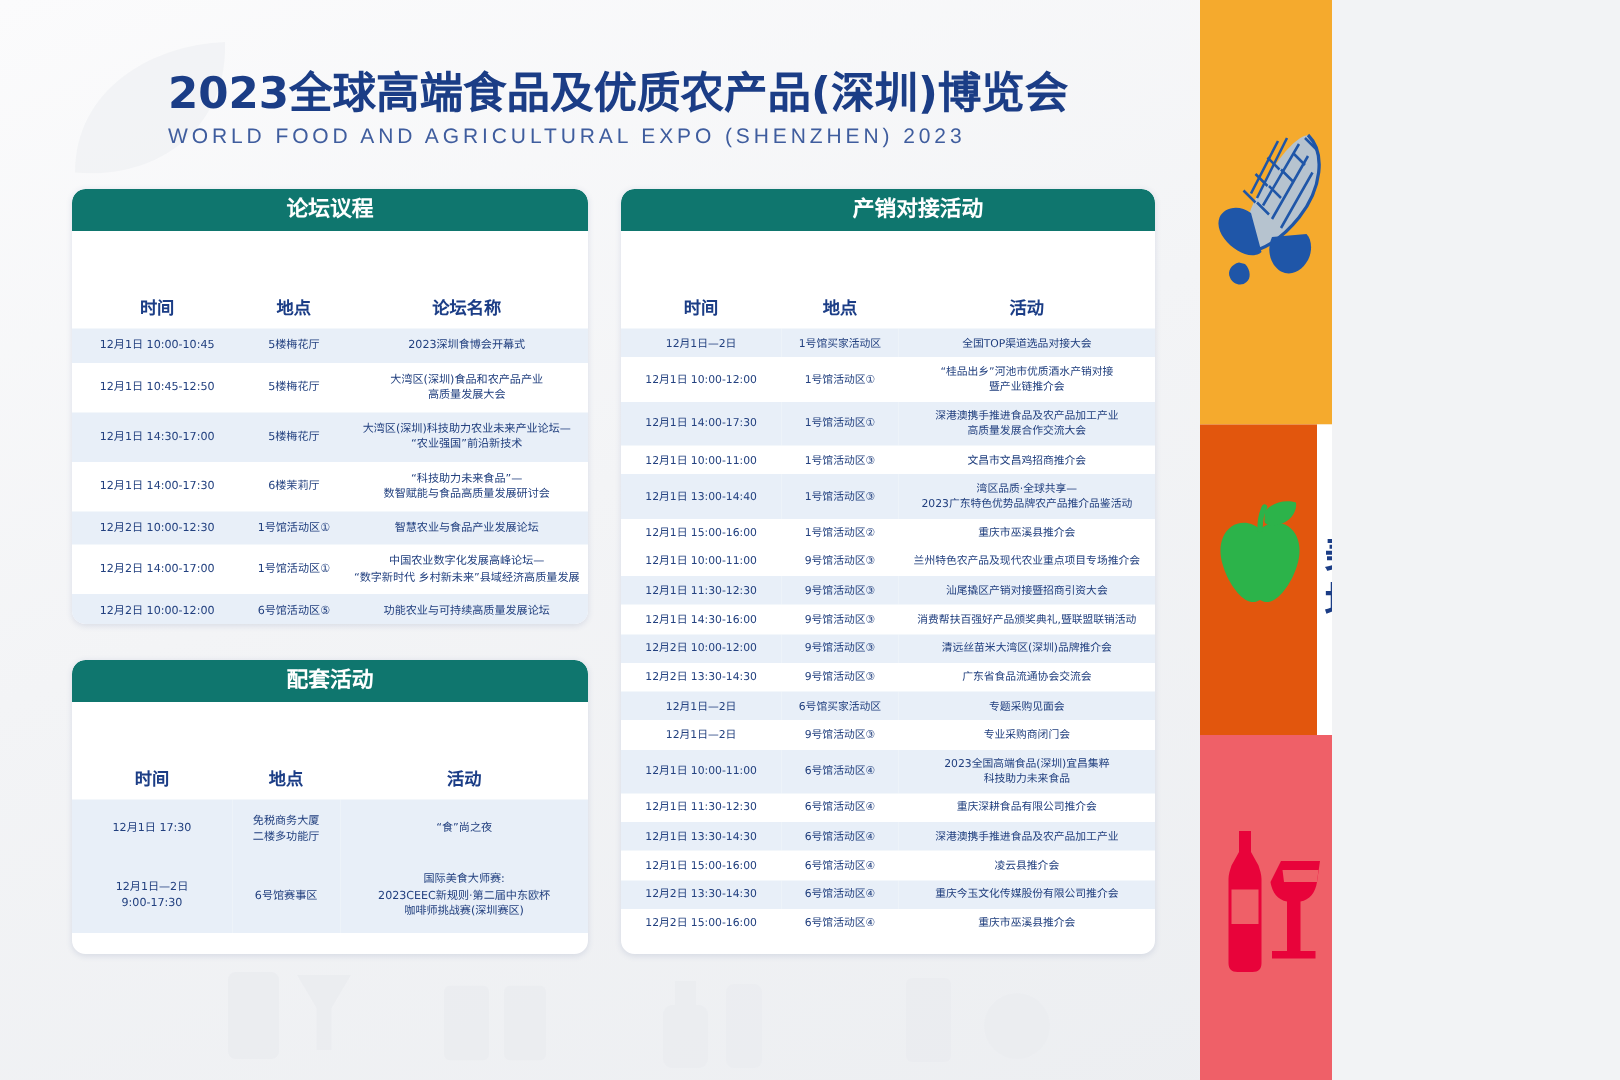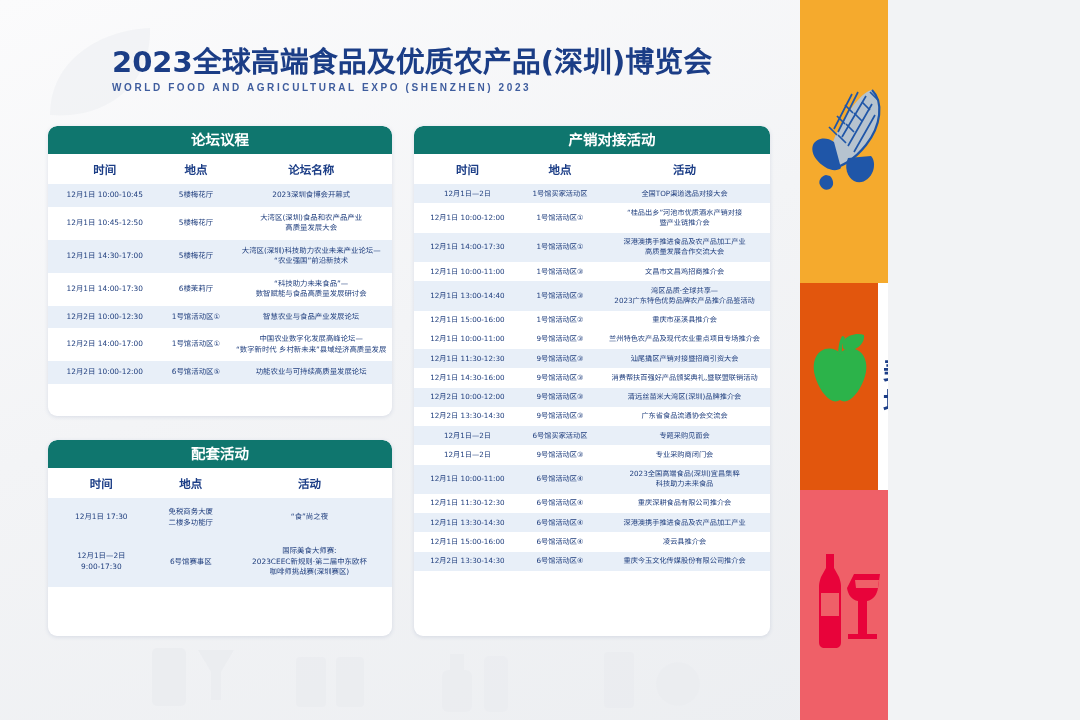--- a/index.html
+++ b/index.html
@@ -23,37 +23,37 @@
 
   
   #title-block{position:absolute;left:112px;top:46px;width:660px;}
   #title-cn{
     font-family:"DejaVu Sans","Liberation Sans",sans-serif;
     font-size:29px;font-weight:bold;color:#1b3d86;letter-spacing:0px;
     white-space:nowrap;line-height:1.12;
   }
   #title-en{
     font-family:"Liberation Sans",sans-serif;
-    font-size:10px;font-weight:bold;color:#3f5d9e;
+    font-size:14px;font-weight:normal;color:#3f5d9e;
     letter-spacing:2.6px;white-space:nowrap;margin-top:4px;
   }
 
   
   .card{
     position:absolute;background:#ffffff;border-radius:9px;
     box-shadow:0 1px 4px rgba(40,60,120,.13);
     overflow:hidden;
   }
   .card-head{
     background:#0f766e;color:#ffffff;
     font-family:"DejaVu Sans","Liberation Sans",sans-serif;
     font-weight:bold;text-align:center;
     border-radius:9px 9px 0 0;
   }
-  .tbl{width:100%;border-collapse:collapse;table-layout:fixed;}
+  .tbl{width:100%;border-collapse:collapse;table-layout:fixed;margin-top:35px;}
   .tbl th{
     font-family:"DejaVu Sans","Liberation Sans",sans-serif;
     color:#1b3d86;font-weight:bold;text-align:center;
     padding:7px 2px 7px 2px;
   }
   .tbl td{
     font-family:"DejaVu Sans","Liberation Sans",sans-serif;
     color:#22407f;text-align:center;vertical-align:middle;
     line-height:1.42;
   }
@@ -504,20 +504,31 @@
               <td class="cell-time">
                 <span class="ln">12月2日 13:30-14:30</span>
               </td>
               <td>
                 <span class="ln">6号馆活动区④</span>
               </td>
               <td>
                 <span class="ln">重庆今玉文化传媒股份有限公司推介会</span>
               </td>
             </tr>
+            <tr>
+              <td class="cell-time">
+                <span class="ln">12月2日 15:00-16:00</span>
+              </td>
+              <td>
+                <span class="ln">6号馆活动区④</span>
+              </td>
+              <td>
+                <span class="ln">重庆市巫溪县推介会</span>
+              </td>
+            </tr>
           </tbody>
       </table>
     </div>
   </div>
 
   <div id="right-panel">
 
     <div class="blk" id="blk-yellow" style="left:0;top:0;width:100px;height:283px;background:#f5aa2d;">
       <span class="blk" style="left:12px;top:82px;">
         <svg width="78" height="110" viewBox="0 0 78 110">

